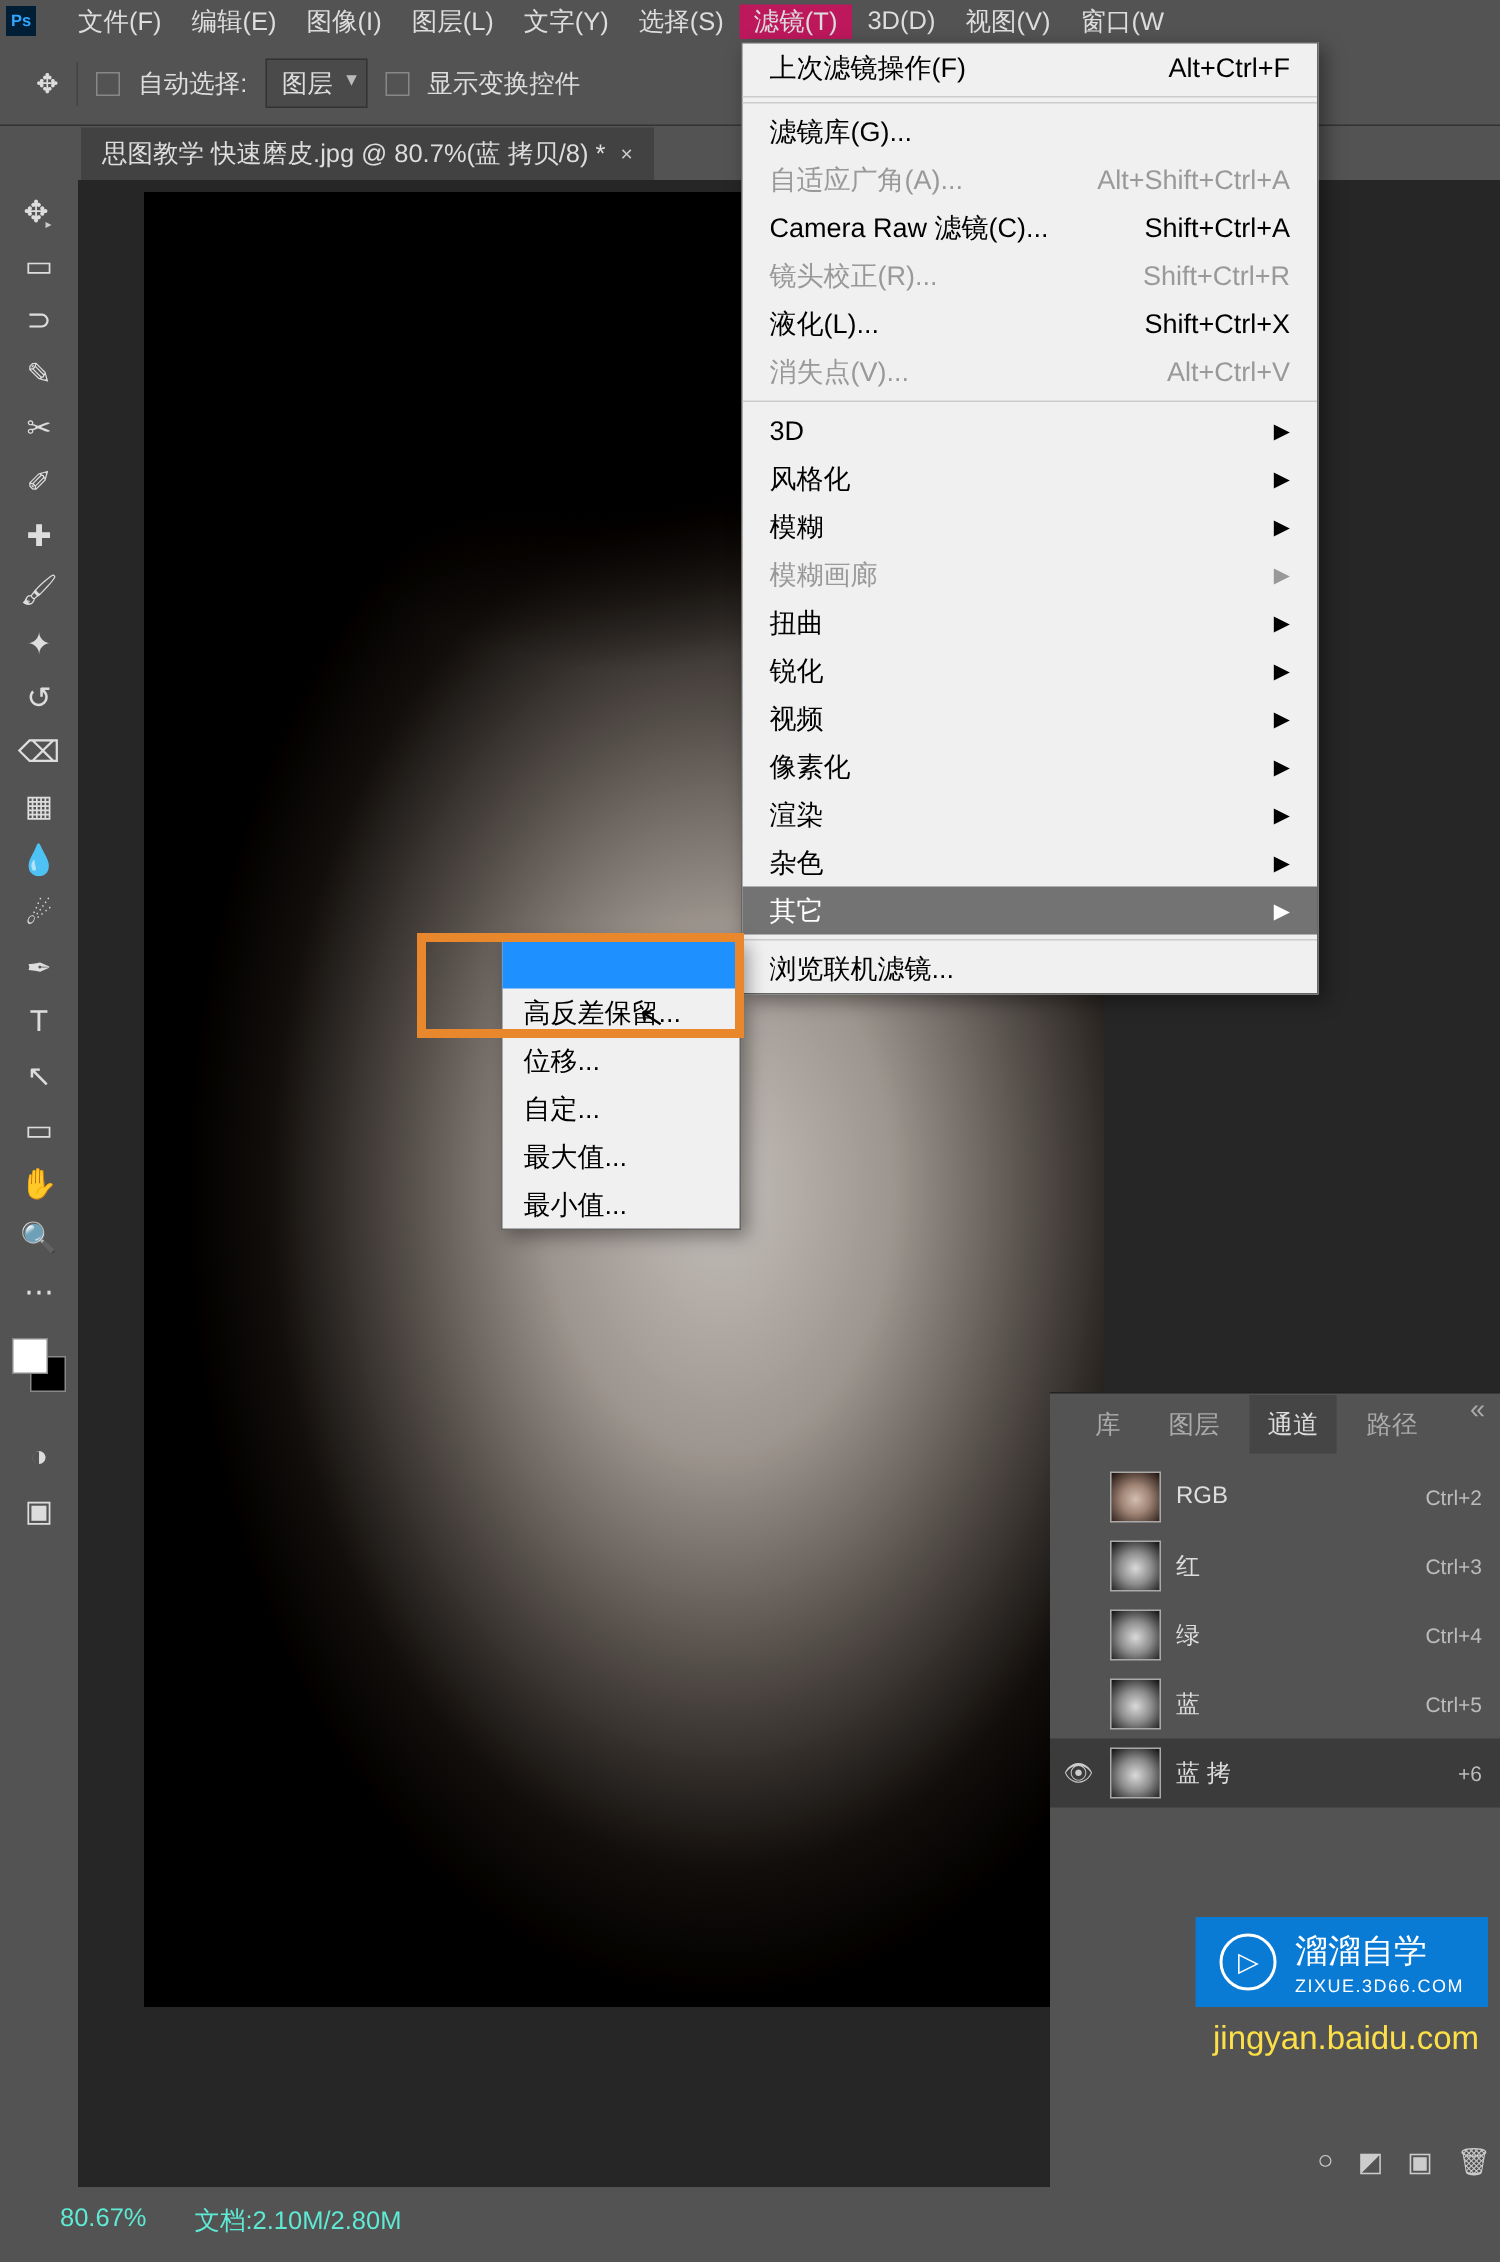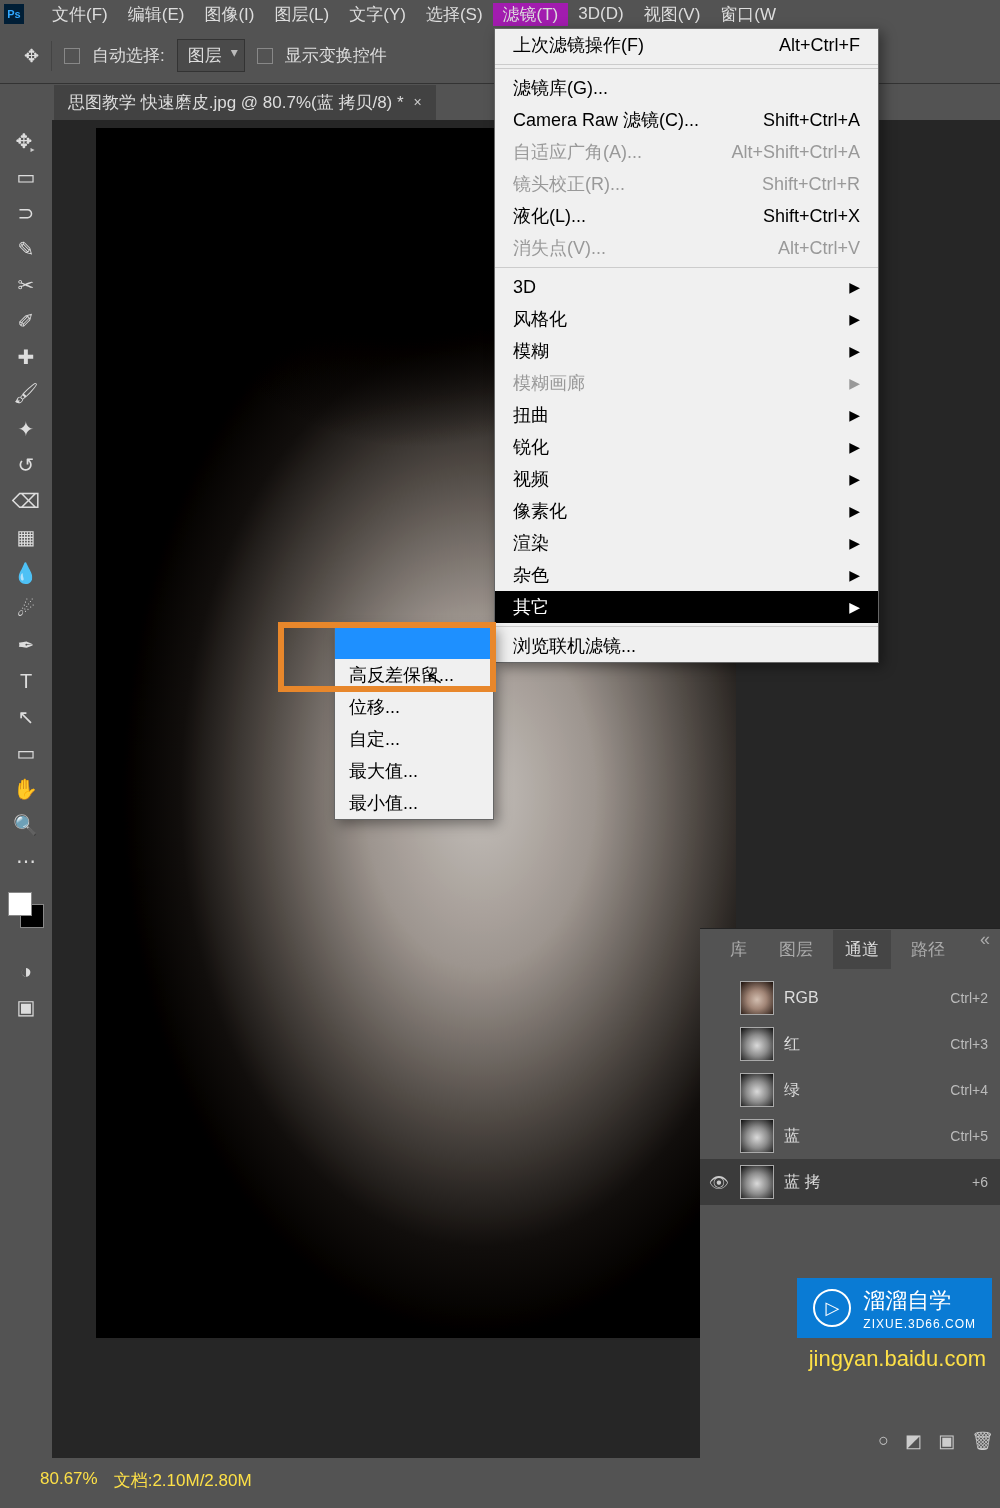--- a/index.html
+++ b/index.html
@@ -1,20 +1,20 @@
 <!DOCTYPE html>
 <html><head>
 <meta charset="utf-8">
 <style>
 * { margin:0; padding:0; box-sizing:border-box; font-family:"Microsoft YaHei",sans-serif; }
 body { background:#535353; width:1000px; height:1508px; overflow:hidden; position:relative; color:#ddd; }
 .menubar { position:absolute; top:0; left:0; right:0; height:28px; background:#535353; display:flex; align-items:center; padding-left:4px; font-size:17px; }
 .ps-logo { width:20px; height:20px; background:#001e36; color:#31a8ff; display:flex; align-items:center; justify-content:center; font-size:11px; font-weight:bold; margin-right:18px; }
 .menu-item { padding:0 10px; cursor:pointer; }
-.menu-item.active { background:#a21caf; }
+.menu-item.active { background:#be185d; }
 .optbar { position:absolute; top:28px; left:0; right:0; height:56px; background:#535353; display:flex; align-items:center; padding-left:24px; gap:12px; font-size:17px; border-bottom:1px solid #333; }
 .move-icon { font-size:18px; }
 .checkbox { width:16px; height:16px; border:1px solid #888; }
 .select { background:#4a4a4a; border:1px solid #333; padding:4px 22px 4px 10px; font-size:17px; position:relative; }
 .select::after { content:"▾"; position:absolute; right:6px; top:4px; color:#bbb; font-size:14px; }
 .pipe { width:1px; height:30px; background:#444; }
 .tabs { position:absolute; top:84px; left:54px; height:36px; display:flex; align-items:center; font-size:17px; color:#ddd; }
 .doc-tab { background:#424242; padding:6px 14px; display:flex; align-items:center; gap:10px; }
 .doc-tab .close { font-size:14px; color:#ccc; }
 .toolbar { position:absolute; top:120px; left:0; width:52px; bottom:0; background:#535353; display:flex; flex-direction:column; align-items:center; padding-top:6px; gap:6px; }
@@ -24,21 +24,21 @@
 .swatches .fg { position:absolute; top:0; left:0; width:24px; height:24px; background:#fff; border:1px solid #888; }
 .swatches .bg { position:absolute; bottom:0; right:0; width:24px; height:24px; background:#000; border:1px solid #888; }
 .quickmask { margin-top:22px; }
 .canvas { position:absolute; top:120px; left:52px; right:0; bottom:50px; background:#262626; overflow:hidden; }
 .portrait { position:absolute; top:8px; left:44px; width:640px; height:1210px; background:radial-gradient(ellipse 60% 48% at 60% 55%, #c7c2bd 0%, #a29a94 30%, #5b5550 55%, #1c1917 78%, #050403 100%); filter:contrast(1.1) brightness(0.95); }
 .hairshade { position:absolute; top:0; left:0; right:0; height:44%; background:radial-gradient(ellipse 60% 80% at 50% 0%, #0a0807 0%, #0a0807 45%, transparent 75%); }
 .filtermenu { position:absolute; top:28px; left:494px; width:385px; background:#f0f0f0; color:#000; border:1px solid #666; font-size:18px; box-shadow:4px 4px 12px rgba(0,0,0,0.4); }
 .fm-item { height:32px; display:flex; align-items:center; justify-content:space-between; padding:12px 18px; cursor:pointer; }
 .fm-item.disabled { color:#999; }
 .fm-item .arrow { font-size:14px; }
-.fm-item.highlighted { background:#000000; color:#fff; }
+.fm-item.highlighted { background:#737373; color:#fff; }
 .fm-sep { height:1px; background:#ccc; margin:3px 0; }
 .submenu { position:absolute; top:626px; left:334px; width:160px; background:#f0f0f0; color:#000; border:1px solid #666; font-size:18px; box-shadow:4px 4px 12px rgba(0,0,0,0.4); z-index:10; }
 .sm-item { height:32px; display:flex; align-items:center; padding:0 14px; cursor:pointer; }
 .sm-item.highlighted { background:#1e90ff; color:#fff; }
 .callout { position:absolute; top:622px; left:278px; width:218px; height:70px; border:6px solid #e8872b; z-index:11; pointer-events:none; }
 .cursor { position:absolute; top:666px; left:426px; z-index:12; font-size:20px; color:#000; pointer-events:none; transform:rotate(-12deg); }
 .panels { position:absolute; right:0; bottom:50px; width:300px; height:530px; background:#535353; border-top:1px solid #222; }
 .panel-tabs { display:flex; height:40px; align-items:center; font-size:17px; color:#aaa; gap:8px; padding-left:18px; }
 .ptab { padding:8px 12px; cursor:pointer; }
 .ptab.active { background:#454545; color:#ddd; }
@@ -46,21 +46,21 @@
 .channels { padding:6px 0; }
 .ch-row { display:flex; align-items:center; height:46px; padding:0 12px 0 8px; gap:10px; font-size:16px; }
 .eye { width:22px; text-align:center; font-size:16px; color:#ccc; }
 .thumb { width:34px; height:34px; border:1px solid #aaa; background:radial-gradient(circle at 50% 55%, #d2beb0 0%, #a18576 40%, #1a0f0a 100%); }
 .thumb.gray { background:radial-gradient(circle at 50% 55%, #dadada 0%, #8c8c8c 45%, #0e0e0e 100%); }
 .ch-name { flex:1; }
 .ch-short { font-size:14px; color:#bbb; }
 .ch-row.selected { background:#3b3b3b; }
 .panel-footer { position:absolute; right:6px; bottom:6px; display:flex; gap:16px; color:#ccc; }
 .panel-footer span { font-size:18px; }
-.statusbar { position:absolute; bottom:16px; left:40px; font-size:17px; color:#fde047; display:flex; gap:16px; }
+.statusbar { position:absolute; bottom:16px; left:40px; font-size:17px; color:#5eead4; display:flex; gap:32px; }
 .watermark { position:absolute; right:8px; bottom:170px; height:60px; background:#0a7bd4; color:#fff; display:flex; align-items:center; padding:0 16px; gap:12px; font-size:22px; z-index:40; }
 .wm-circle { width:38px; height:38px; border:2px solid #fff; border-radius:50%; display:flex; align-items:center; justify-content:center; font-size:18px; }
 .wm-sub { font-size:12px; line-height:1; margin-top:2px; letter-spacing:1px; }
 .wm-url { position:absolute; right:14px; bottom:136px; color:#fde047; font-size:22px; z-index:40; }
 </style>
 </head>
 <body>
 
 <div class="menubar">
   <div class="ps-logo">Ps</div>
@@ -132,27 +132,27 @@
 <div class="filtermenu">
   <div class="fm-item">
       <span>上次滤镜操作(F)</span>
       <span>Alt+Ctrl+F</span>
     </div>
   <div class="fm-sep"></div>
   <div class="fm-sep"></div>
   <div class="fm-item">
       <span>滤镜库(G)...</span>
     </div>
+  <div class="fm-item disabled">
+      <span>自适应广角(A)...</span>
+      <span>Alt+Shift+Ctrl+A</span>
+    </div>
   <div class="fm-item">
       <span>Camera Raw 滤镜(C)...</span>
       <span>Shift+Ctrl+A</span>
-    </div>
-  <div class="fm-item disabled">
-      <span>自适应广角(A)...</span>
-      <span>Alt+Shift+Ctrl+A</span>
     </div>
   <div class="fm-item disabled">
       <span>镜头校正(R)...</span>
       <span>Shift+Ctrl+R</span>
     </div>
   <div class="fm-item">
       <span>液化(L)...</span>
       <span>Shift+Ctrl+X</span>
     </div>
   <div class="fm-item disabled">

